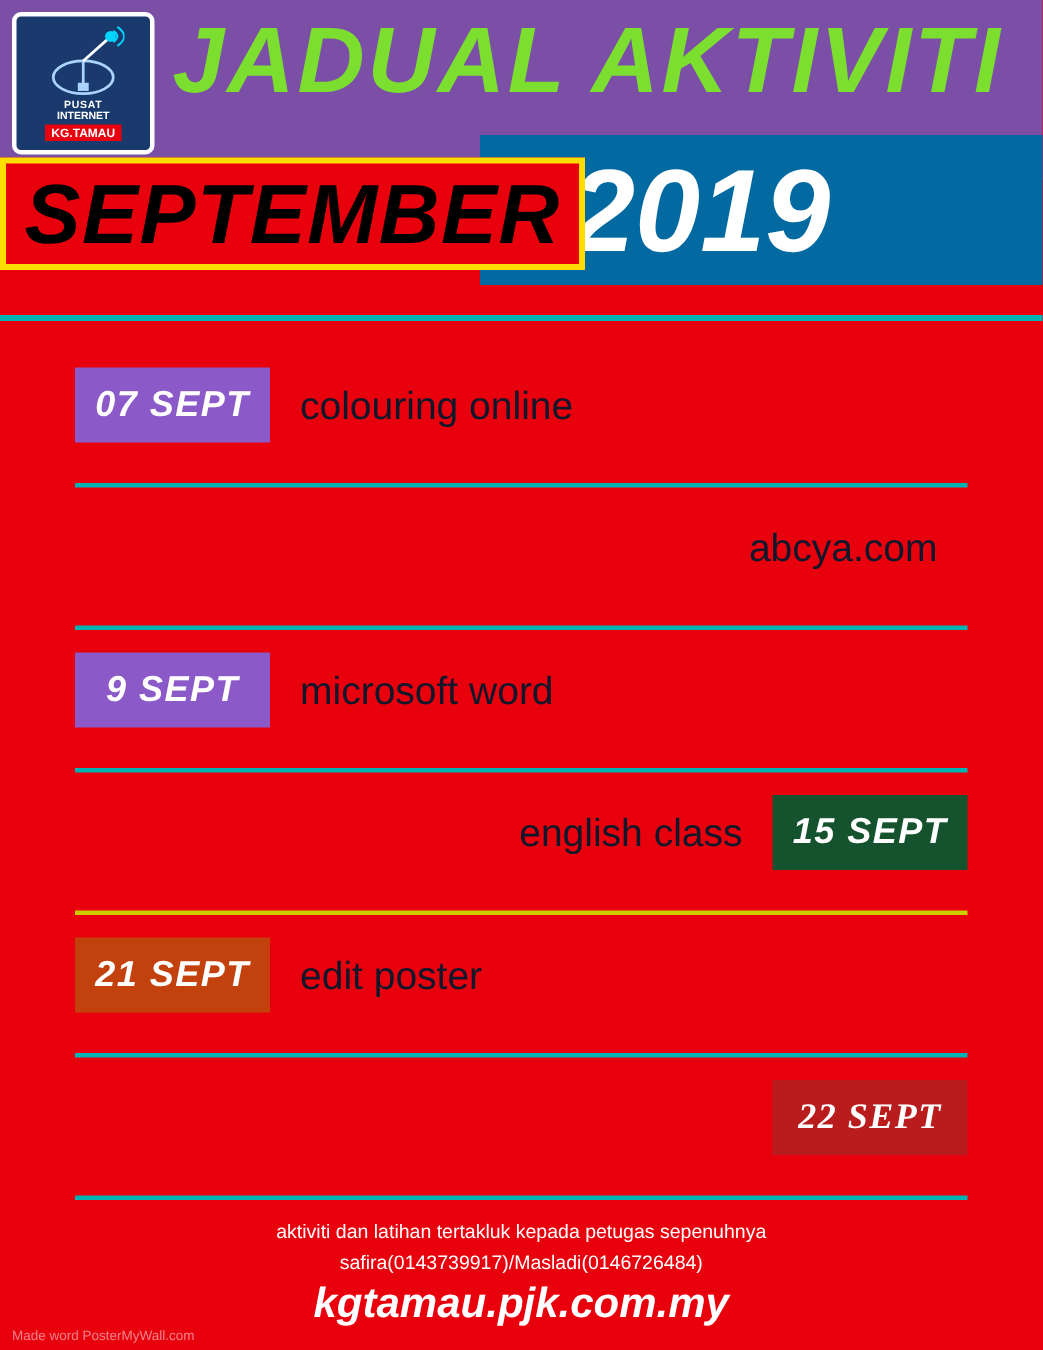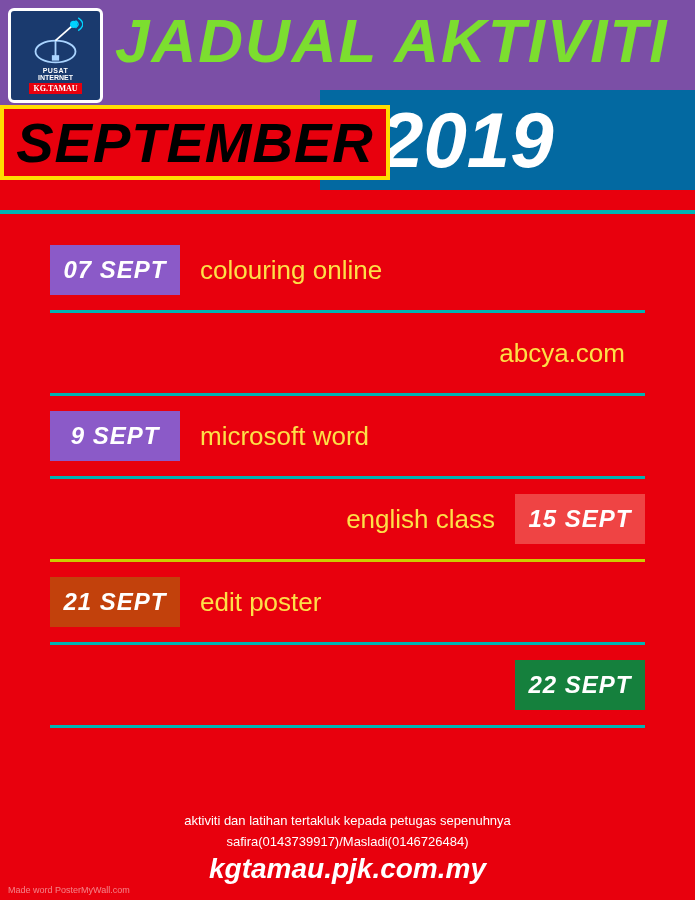--- a/index.html
+++ b/index.html
@@ -60,21 +60,20 @@
       color: #fff;
       font-weight: bold;
     }
     .logo-text-kg {
       font-size: 8px;
       color: #fff;
       font-weight: bold;
       background: #e8000d;
       padding: 1px 4px;
       margin-top: 2px;
-      font-family: Liberation Serif, serif;
     }
 
     .main-title {
       position: absolute;
       top: 10px;
       left: 115px;
       right: 0;
       font-size: 62px;
       font-weight: 900;
       color: #7cde2f;
@@ -144,21 +143,21 @@
       left: 0;
       right: 0;
       bottom: 0;
       padding: 10px 50px 0 50px;
     }
 
     
     .activity-row {
       display: flex;
       align-items: center;
-      margin-bottom: 0;
+      margin-bottom: 12px;
       position: relative;
       height: 80px;
     }
     .activity-row.right-aligned {
       justify-content: flex-end;
     }
 
     .date-badge {
       display: flex;
       align-items: center;
@@ -166,27 +165,27 @@
       height: 50px;
       min-width: 130px;
       font-size: 24px;
       font-weight: 900;
       color: #fff;
       font-style: italic;
       letter-spacing: 1px;
     }
     .badge-purple { background-color: #8b5ac8; }
     .badge-teal   { background-color: #00b4b4; }
-    .badge-green  { background-color: #ef4444; }
+    .badge-green  { background-color: #14532d; }
     .badge-olive  { background-color: #c2410c; }
-    .badge-pink   { background-color: #15803d; }
+    .badge-pink   { background-color: #b91c1c; font-family: Liberation Serif, serif; }
 
     .activity-label {
       font-size: 26px;
-      color: #fde047;
+      color: #0f172a;
       font-weight: 400;
       padding: 0 20px;
       text-align: center;
     }
 
     
     .row-divider {
       height: 3px;
       background-color: #00b4b4;
       margin: 0 0 0 0;

